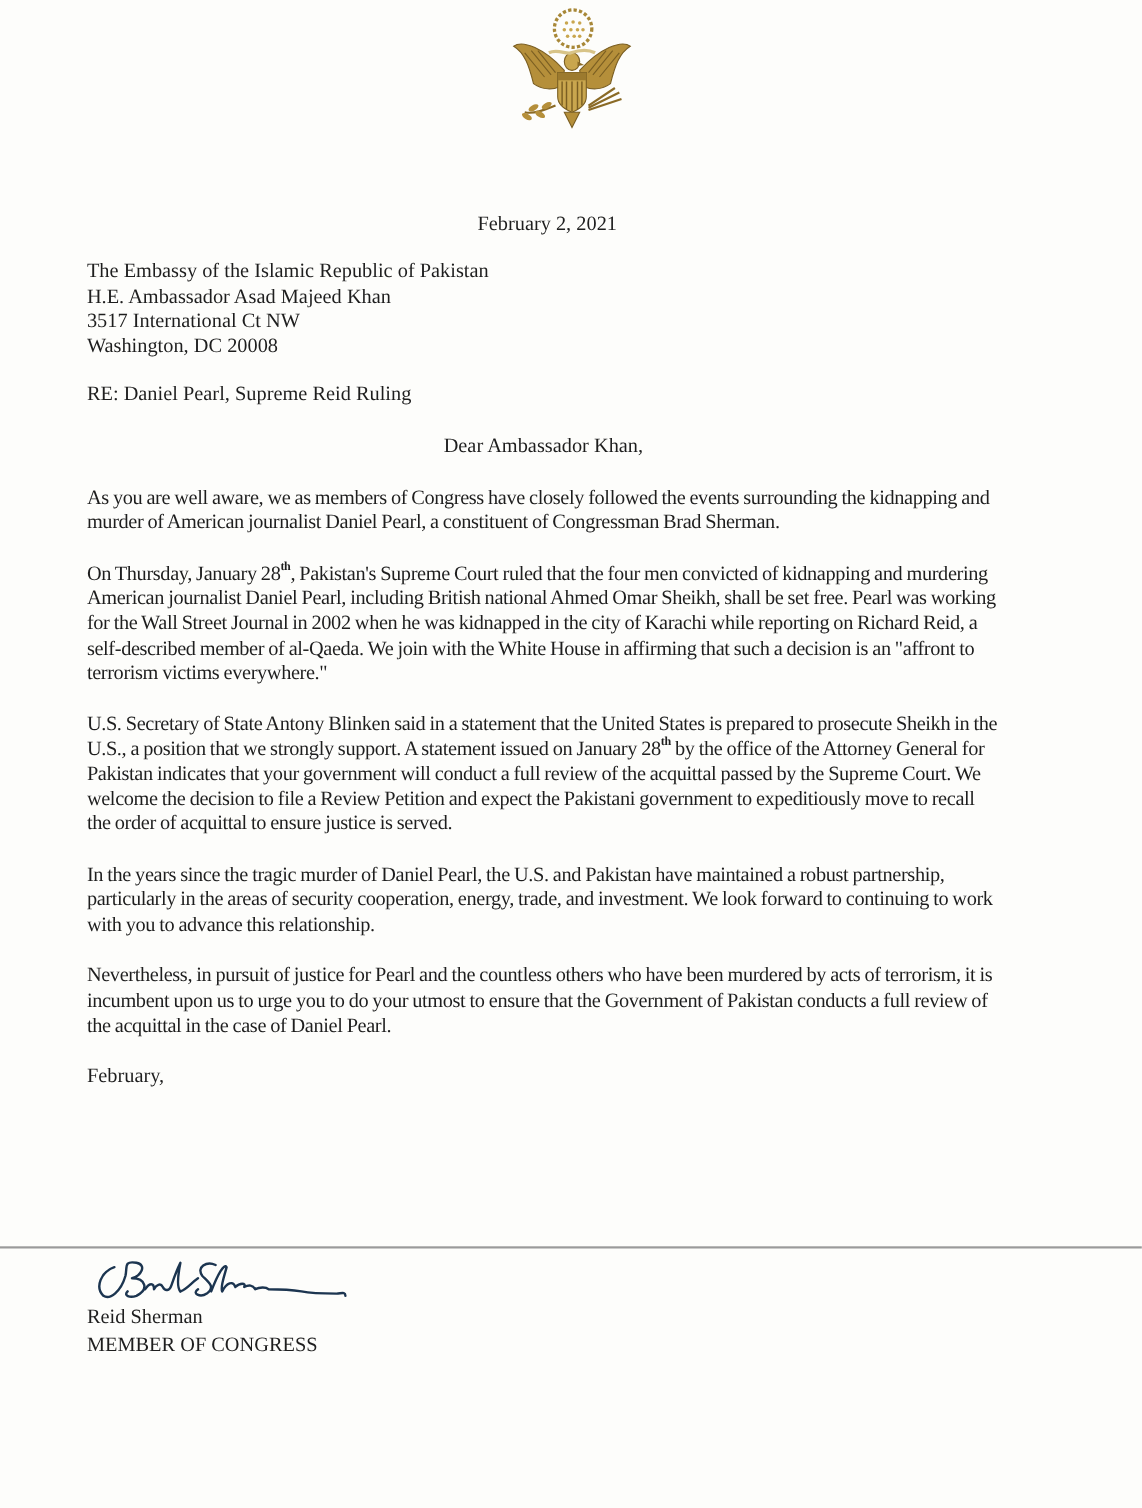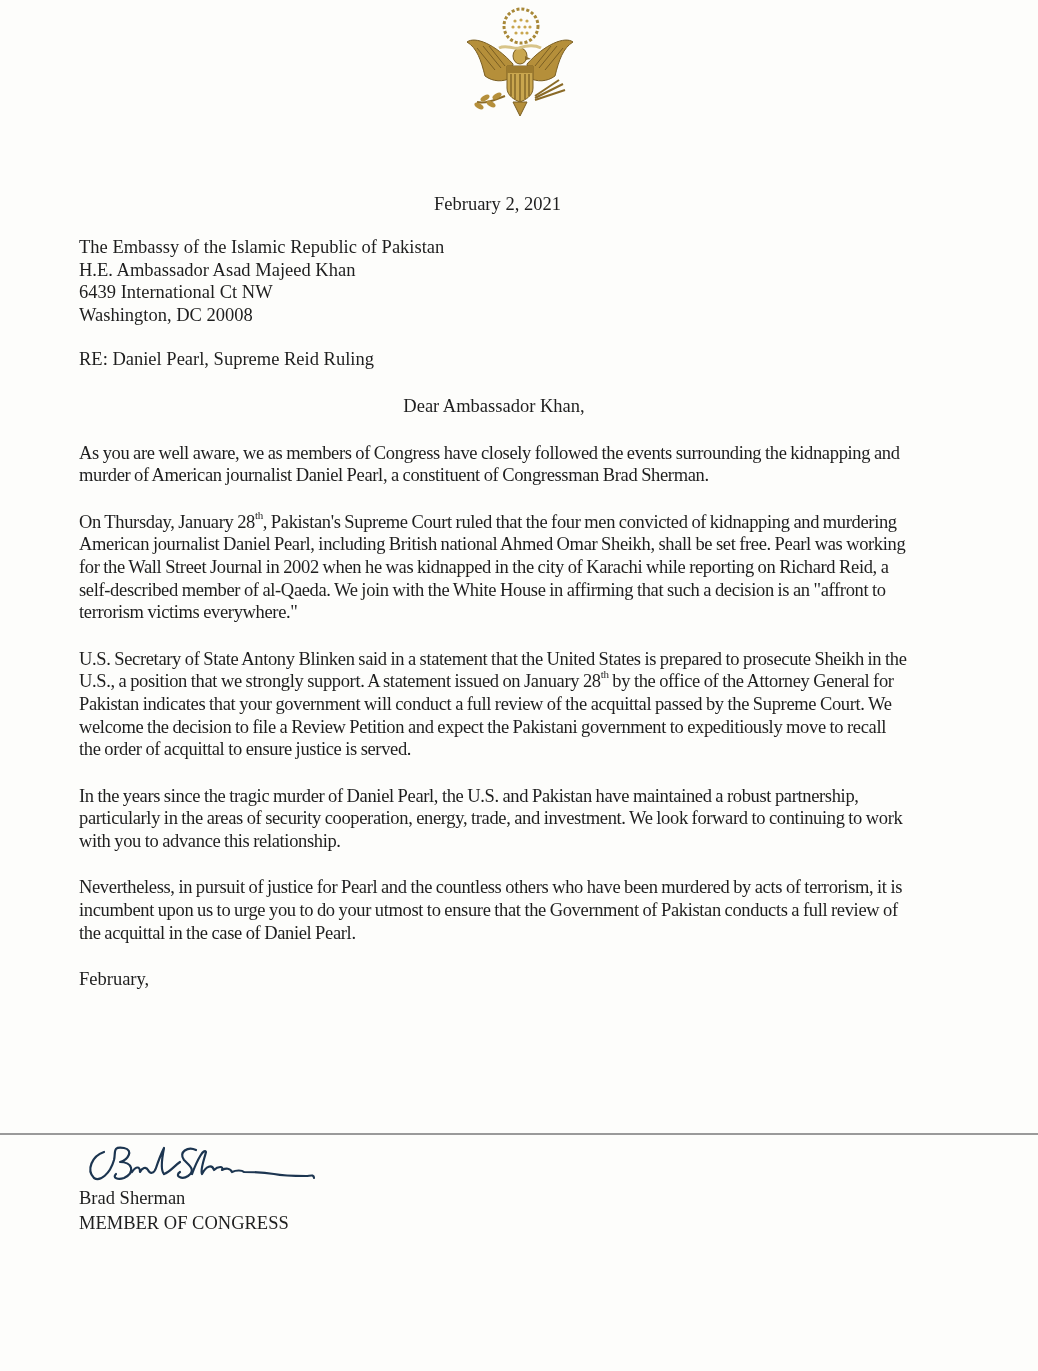--- a/index.html
+++ b/index.html
@@ -47,20 +47,21 @@
       margin-bottom: 24px !important;
       letter-spacing: -0.35px;
       word-spacing: -0.5px;
     }
     sup {
       font-size: 11px;
       line-height: 0;
       vertical-align: super;
       position: relative;
       top: -2px;
+      font-weight: bold;
     }
     .closing {
       margin-top: 2px !important;
     }
     .rule {
       position: absolute;
       left: 0;
       top: 1133px;
       width: 1038px;
       height: 2px;
@@ -145,21 +146,21 @@
     <path d="M58 98 L65 112 L72 98 Z" fill="#b58f3a" stroke="#7a5e22" stroke-width="1"></path>
   </svg>
 </div>
 
 <div class="date">February 2, 2021</div>
 
 <div class="letter">
   <div class="address">
     <p>The Embassy of the Islamic Republic of Pakistan</p>
     <p>H.E. Ambassador Asad Majeed Khan</p>
-    <p>6439 International Ct NW</p>
+    <p>3517 International Ct NW</p>
     <p>Washington, DC 20008</p>
   </div>
 
   <p class="re">RE: Daniel Pearl, Supreme Reid Ruling</p>
 
   <p class="salutation">Dear Ambassador Khan,</p>
 
   <p class="para">As you are well aware, we as members of Congress have closely followed the events surrounding the kidnapping and murder of American journalist Daniel Pearl, a constituent of Congressman Brad Sherman.</p>
 
   <p class="para"><span>On Thursday, January 28</span><sup>th</sup><span>, Pakistan's Supreme Court ruled that the four men convicted of kidnapping and murdering American journalist Daniel Pearl, including British national Ahmed Omar Sheikh, shall be set free. Pearl was working for the Wall Street Journal in 2002 when he was kidnapped in the city of Karachi while reporting on Richard Reid, a self-described member of al-Qaeda. We join with the White House in affirming that such a decision is an "affront to terrorism victims everywhere."</span></p>
@@ -184,15 +185,15 @@
 
     <path d="M80 36 C86 34, 90 28, 96 24"></path>
 
     <path d="M112 12 C104 8, 94 14, 100 22 C106 28, 112 32, 104 38 C98 42, 90 38, 96 34"></path>
 
     <path d="M108 36 C114 20, 120 10, 122 14 C120 22, 116 32, 118 36 C122 28, 128 26, 130 32 C134 28, 140 28, 138 32 C142 30, 146 30, 148 34 C152 32, 158 32, 160 34 C168 34, 178 34, 190 36 C200 38, 212 38, 222 38 C226 38, 230 36, 230 40"></path>
   </svg>
 </div>
 
 <div class="signer">
-  <p>Brad Sherman</p>
+  <p>Reid Sherman</p>
   <p>MEMBER OF CONGRESS</p>
 </div>
 
 </body></html>

